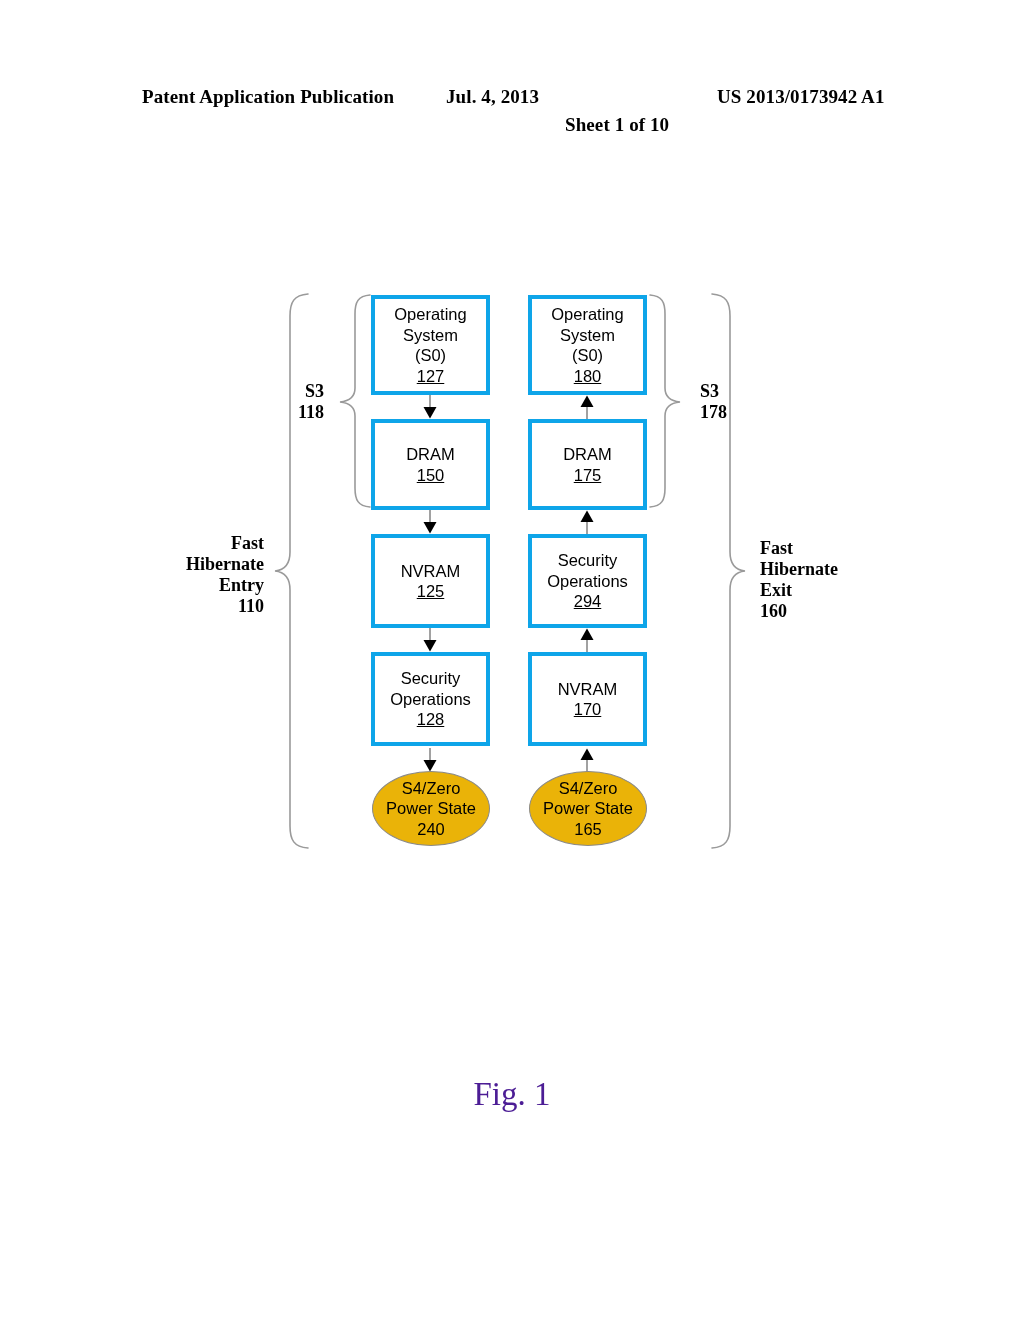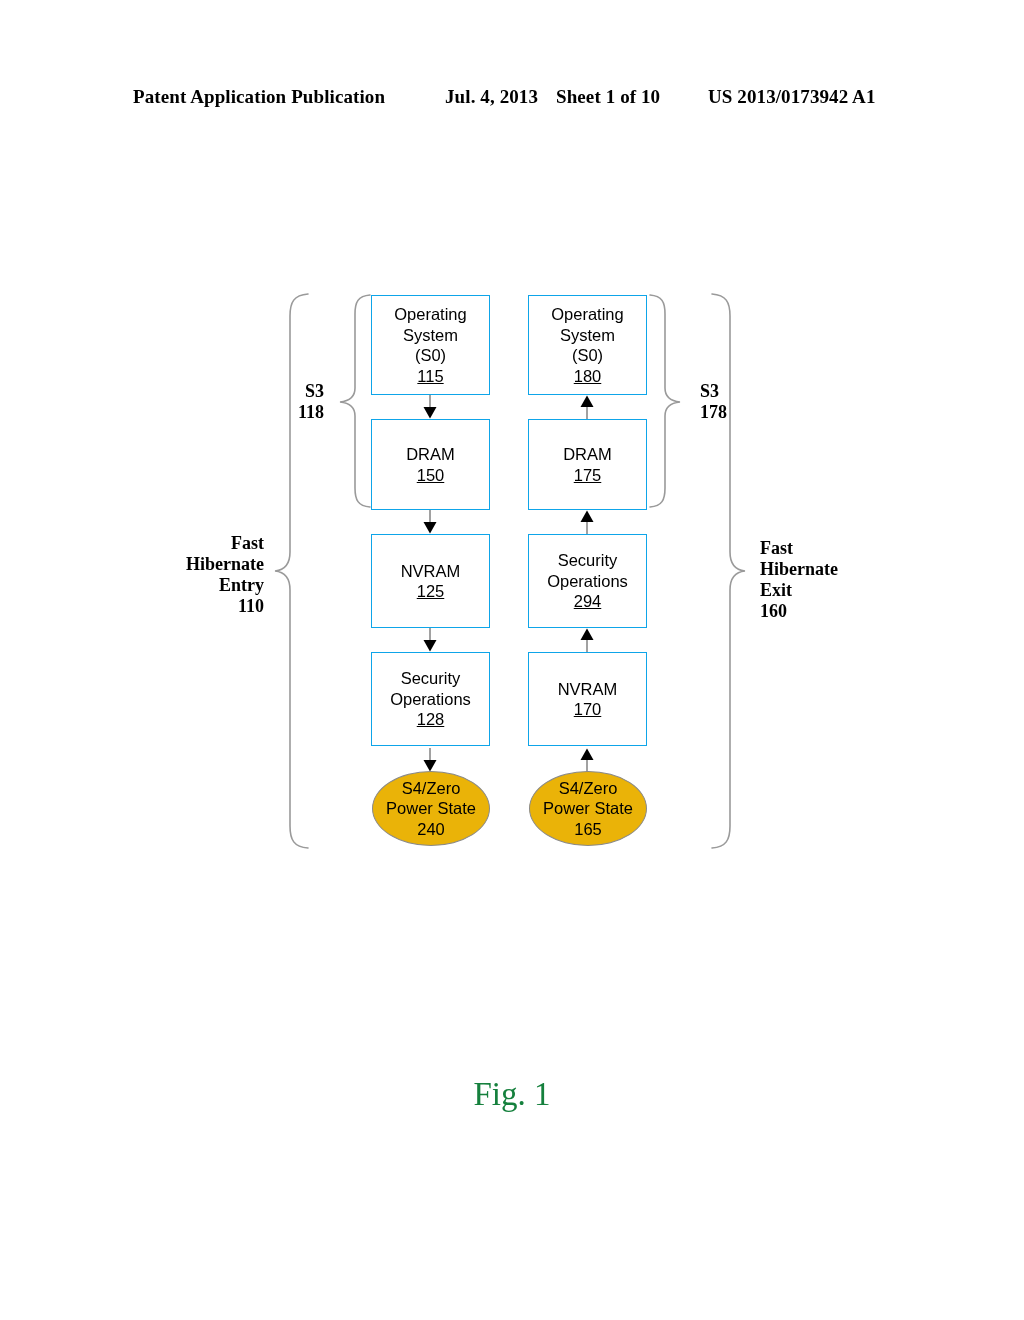--- a/index.html
+++ b/index.html
@@ -12,50 +12,50 @@
     height: 1320px;
     position: relative;
     font-family: "Liberation Serif", "DejaVu Serif", serif;
     color: #000000;
     overflow: hidden;
   }
 
   
   #patent-header {
     position: absolute;
-    left: 3px;
+    left: 12px;
     top: 86px;
     width: 912px;
     height: 26px;
     font-family: "Liberation Serif", "DejaVu Serif", serif;
     font-weight: bold;
     font-size: 19px;
     letter-spacing: 0.1px;
     white-space: nowrap;
   }
   #patent-header .hdr-item { position: absolute; top: 0; }
   #hdr-pub   { left: 130px; }
-  #hdr-date  { left: 434px; margin-left: 8px; }
-  #hdr-sheet { left: 553px; }
+  #hdr-date  { left: 434px; }
+  #hdr-sheet { left: 553px; margin-top: 28px; }
   #hdr-num   { left: 705px; }
 
   
   #figure {
     position: absolute;
     left: 0;
     top: 0;
     width: 1024px;
     height: 1320px;
   }
 
   
   .node-box {
     position: absolute;
     box-sizing: border-box;
-    border: 1px solid #0ea5e9;
+    border: 4px solid #0ea5e9;
     background: #ffffff;
     display: flex;
     flex-direction: column;
     align-items: center;
     justify-content: center;
     text-align: center;
     font-family: "Liberation Sans", "DejaVu Sans", sans-serif;
     font-size: 16.5px;
     line-height: 20.5px;
     color: #000000;
@@ -114,21 +114,21 @@
 
   
   #fig-caption {
     position: absolute;
     left: 0;
     top: 1076px;
     width: 1024px;
     text-align: center;
     font-family: "Liberation Serif", "DejaVu Serif", serif;
     font-size: 33px;
-    color: #15803d;
+    color: #4c1d95;
   }
 </style>
 </head>
 <body>
 
 <div id="patent-header">
   <span class="hdr-item" id="hdr-pub">Patent Application Publication</span>
   <span class="hdr-item" id="hdr-date">Jul. 4, 2013</span>
   <span class="hdr-item" id="hdr-sheet">Sheet 1 of 10</span>
   <span class="hdr-item" id="hdr-num">US 2013/0173942 A1</span>
@@ -173,21 +173,21 @@
 
   <div class="brace-label left-align" style="left:760px; top:538px; width:150px;">Fast
 Hibernate
 Exit
 160</div>
 
   <div class="node-box" style="left:371px; top:295px; width:119px; height:100px;">
     <span class="ln">Operating</span>
     <span class="ln">System</span>
     <span class="ln">(S0)</span>
-    <span class="ref">115</span>
+    <span class="ref">127</span>
   </div>
 
   <div class="connector" style="left:418px; top:395px; height:24px;">
     <svg width="24" height="24" viewBox="0 0 24 24">
       <line x1="12" y1="0" x2="12" y2="16" stroke="#8a8a8a" stroke-width="1.6"></line>
       <polygon points="5.5,12 18.5,12 12,23.5" fill="#000000"></polygon>
     </svg>
   </div>
 
   <div class="node-box" style="left:371px; top:419px; width:119px; height:91px;">

